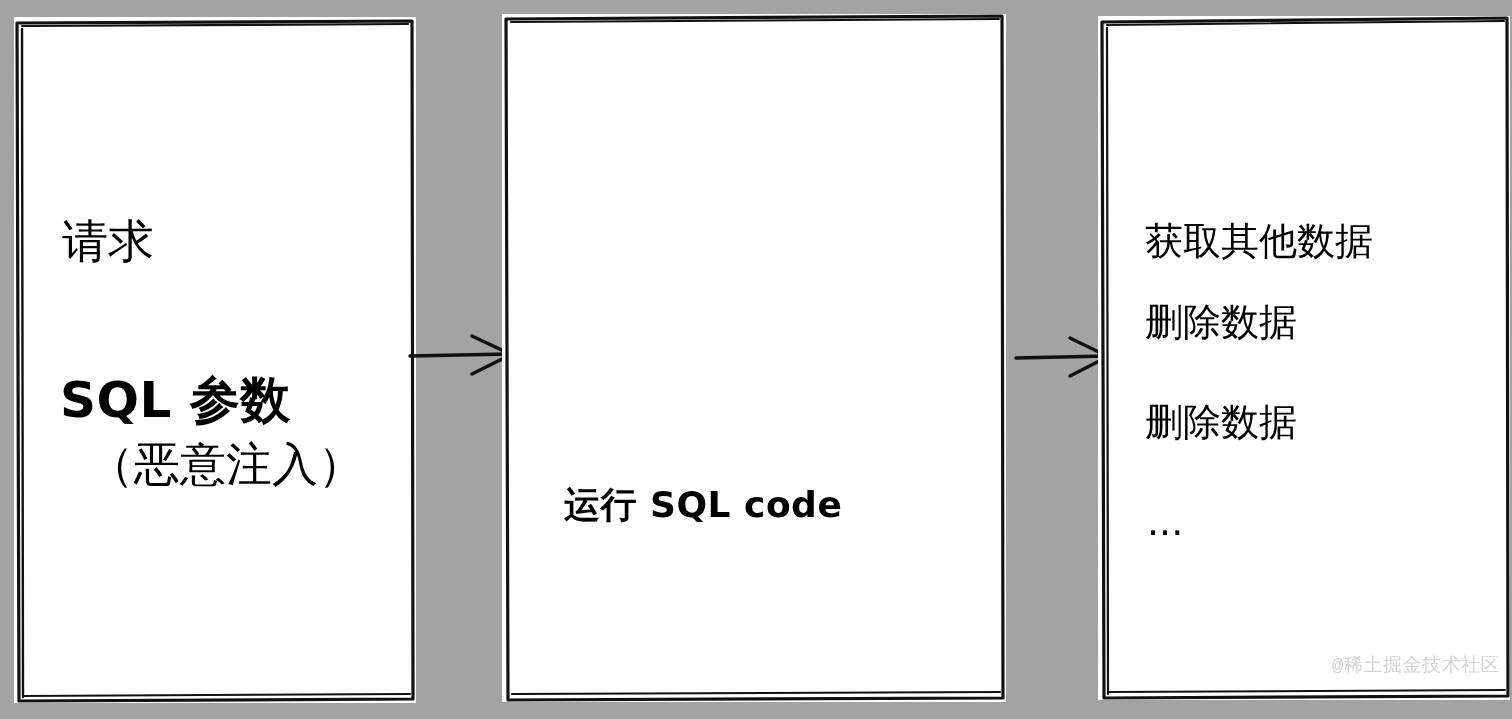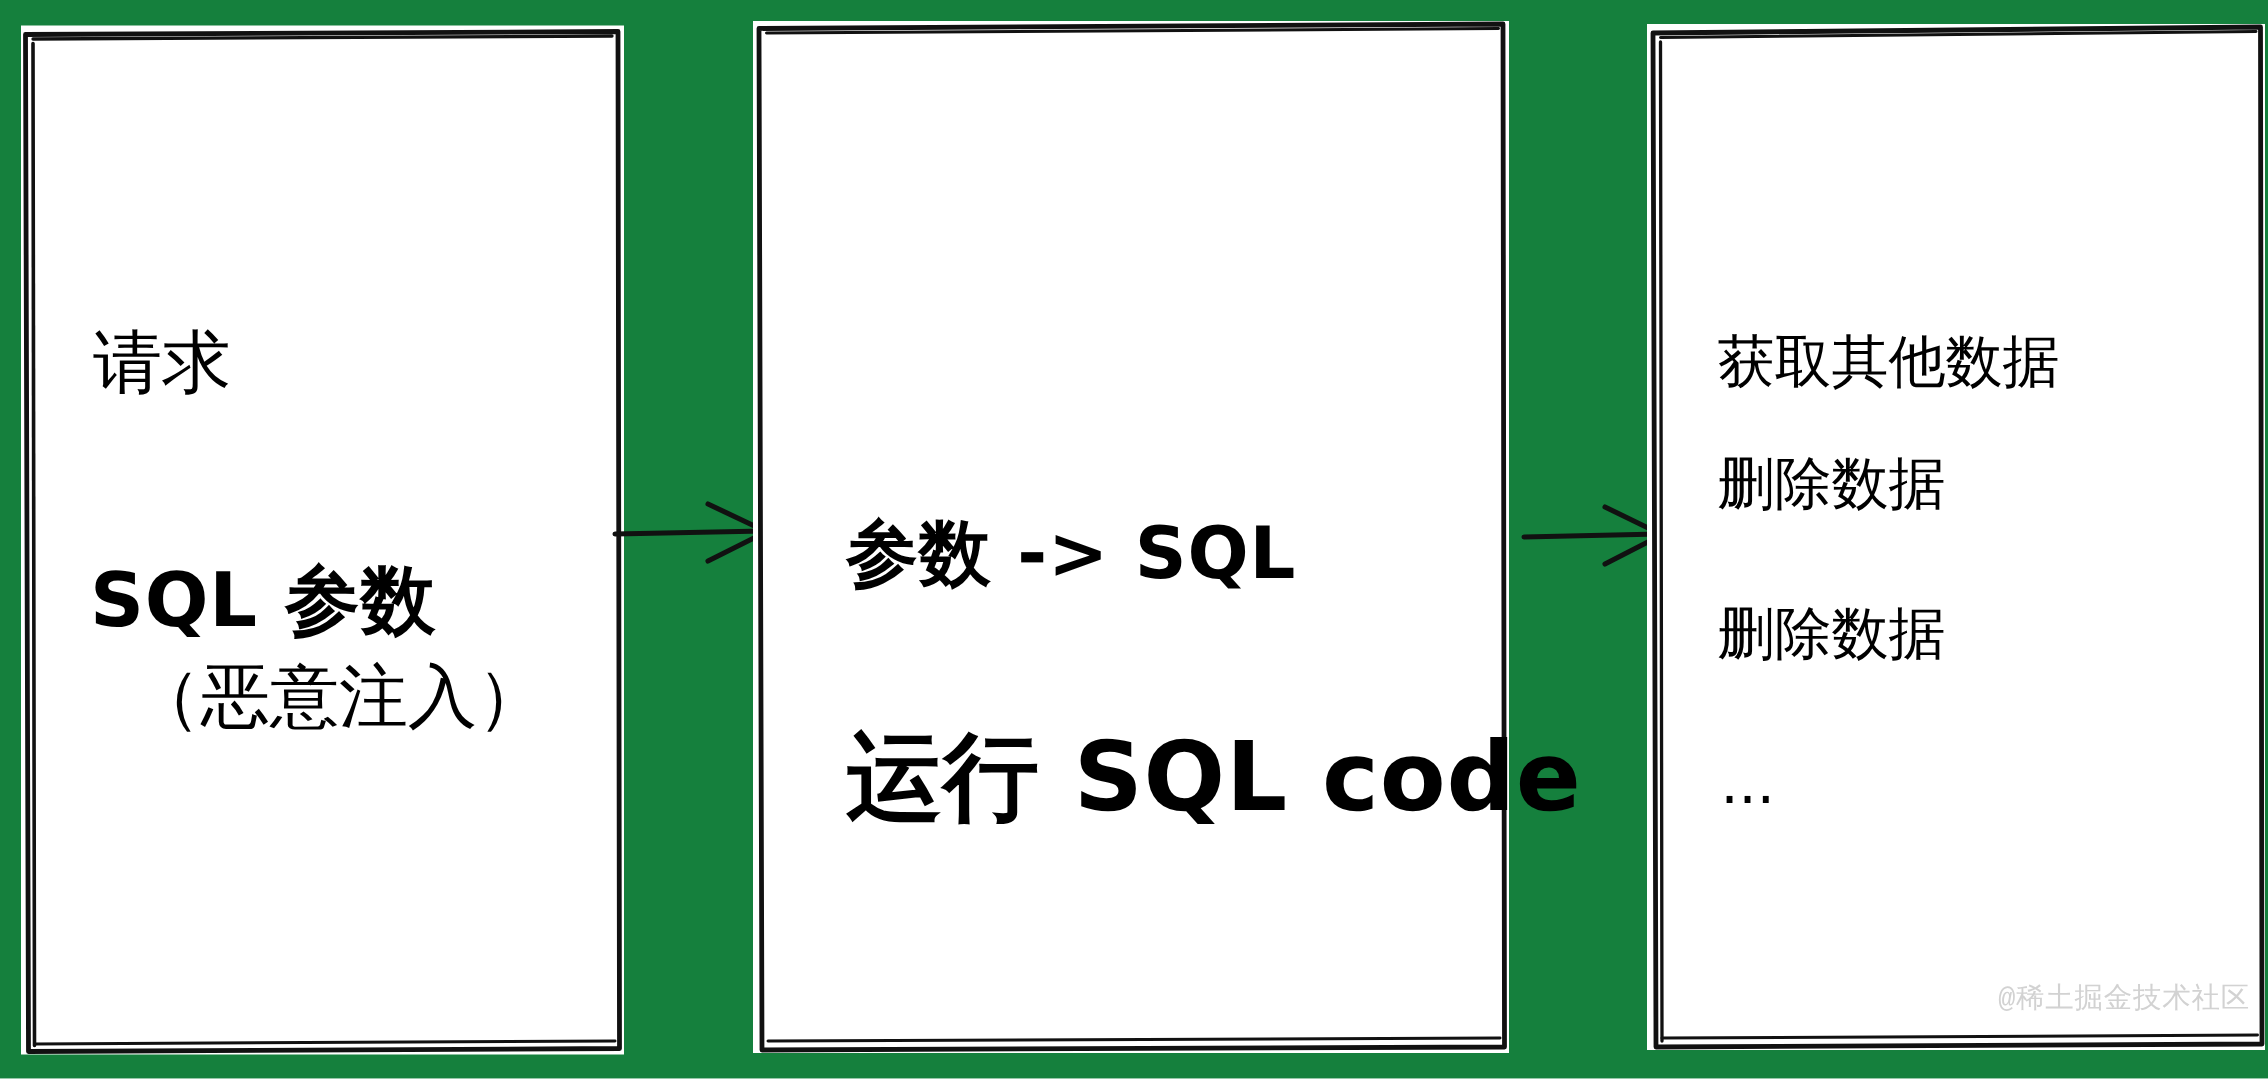--- a/index.html
+++ b/index.html
@@ -4,21 +4,21 @@
 <style>
   html, body {
     margin: 0;
     padding: 0;
     background: #ffffff;
   }
   #canvas {
     position: relative;
     width: 1512px;
     height: 719px;
-    background: #15803d;
+    background: #a3a3a3;
     overflow: hidden;
     font-family: "DejaVu Sans", "Liberation Sans", sans-serif;
   }
 
   
   .box {
     position: absolute;
     box-sizing: border-box;
     background: #ffffff;
   }
@@ -98,22 +98,21 @@
     <path d="M64,54 L102,35" fill="none" stroke="#111111" stroke-width="3.4" stroke-linecap="round"></path>
   </svg>
 
   <div class="box" id="box-server" style="left:502px; top:14px; width:504px; height:688px;">
     <svg viewBox="0 0 504 688" preserveAspectRatio="none">
       <path d="M4,5 L500,2 L501,684 L6,686 Z" fill="none" stroke="#111111" stroke-width="3.2" stroke-linejoin="round"></path>
       <path d="M9,8 L497,5" fill="none" stroke="#111111" stroke-width="2.0" stroke-linecap="round"></path>
       <path d="M10,680 L498,678" fill="none" stroke="#111111" stroke-width="2.0" stroke-linecap="round"></path>
     </svg>
     <div class="box-content">
-      <div class="line hand" style="left:62px; top:331px; font-size:48px;">参数 -&gt; SQL</div>
-      <div class="line hand" style="left:62px; top:473px; font-size:64px;">运行 SQL code</div>
+      <div class="line hand" style="left:62px; top:473px; font-size:36px;">运行 SQL code</div>
     </div>
   </div>
 
   <svg class="arrow" id="arrow-2" style="left:1014px; top:320px; width:100px; height:70px;" viewBox="0 0 100 70">
     <path d="M2,38 L92,36" fill="none" stroke="#111111" stroke-width="3.4" stroke-linecap="round"></path>
     <path d="M56,18 L93,36" fill="none" stroke="#111111" stroke-width="3.4" stroke-linecap="round"></path>
     <path d="M56,56 L93,37" fill="none" stroke="#111111" stroke-width="3.4" stroke-linecap="round"></path>
   </svg>
 
   <div class="box" id="box-impact" style="left:1098px; top:16px; width:412px; height:684px;">

